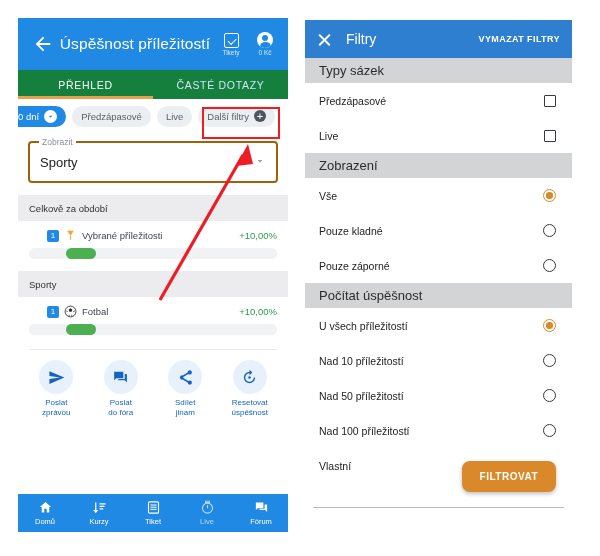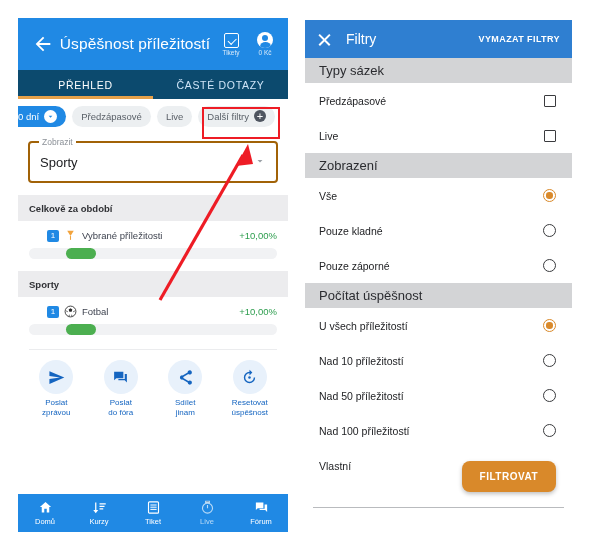--- a/index.html
+++ b/index.html
@@ -99,21 +99,21 @@
   .avatar-icon::after {
     content: "";
     position: absolute;
     left: 2.5px; top: 10px;
     width: 11px; height: 9px;
     border-radius: 50% 50% 0 0;
     background: #2089e4;
   }
 
   .tabs {
-    background: #0c4a6e;
+    background: #15803d;
     height: 29px;
     display: flex;
     position: relative;
   }
   .tab {
     flex: 1 1 0;
     display: flex;
     align-items: center;
     justify-content: center;
     color: #ffffff;
@@ -214,21 +214,21 @@
   }
 
   .section-header {
     margin-top: 12px;
     background: #ececee;
     height: 26px;
     display: flex;
     align-items: center;
     padding-left: 11px;
     font-size: 9.5px;
-    font-weight: bold;
+    font-weight: normal;
     color: #303135;
   }
   .stat-row {
     padding: 8px 11px 0 11px;
   }
   .stat-top {
     display: flex;
     align-items: center;
     gap: 5px;
     padding-left: 18px;

